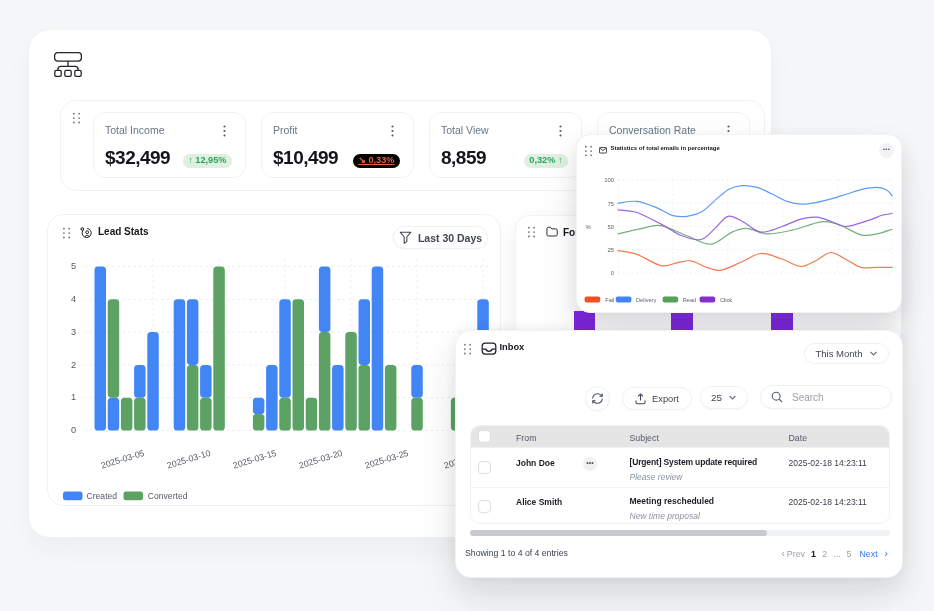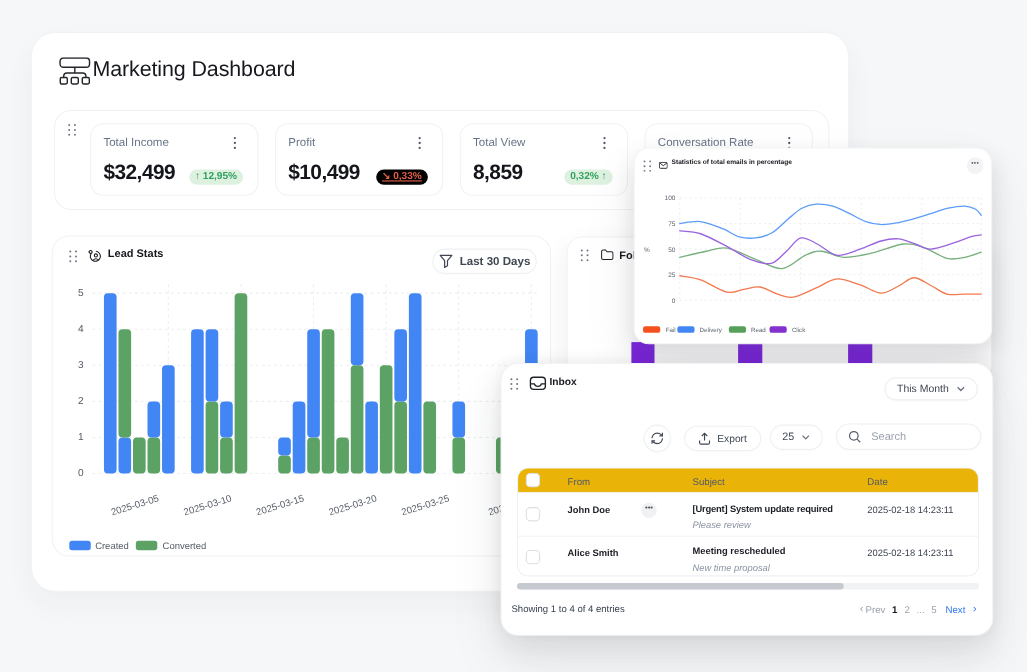--- a/index.html
+++ b/index.html
@@ -4,21 +4,21 @@
 * { margin:0; padding:0; box-sizing:border-box; }
 html,body { width:934px; height:611px; font-family:"Liberation Sans",sans-serif; }
 body { background:#f6f7f8; position:relative; overflow:hidden; }
 .abs { position:absolute; }
 .abs > svg { display:block; }
 .card { position:absolute; background:#fff; }
 .maincard { left:28px; top:29px; width:744px; height:509px; border-radius:22px;
   border:1px solid #f1f2f3; box-shadow:0 12px 26px rgba(45,50,62,0.045); }
 .h-title { position:absolute; left:55px; top:22px; font-size:19.5px; font-weight:400;
   letter-spacing:-0.1px; color:#16181d; }
-.statbox { position:absolute; left:20px; top:70px; width:705px; height:91px;
+.statbox { position:absolute; left:31px; top:70px; width:705px; height:91px;
   border:1px solid #f1f2f3; border-radius:16px; }
 .stat { position:absolute; top:11px; width:153px; height:66px; border:1px solid #f1f2f3; border-radius:12px; }
 .stat .lbl { position:absolute; left:11px; top:11px; font-size:10.5px; color:#687588; }
 .stat .kebab { position:absolute; right:19px; top:10px; }
 .stat .val { position:absolute; left:11px; top:33.5px; font-size:19px; font-weight:700; color:#14161b; letter-spacing:-0.5px; }
 .badge { position:absolute; right:13px; top:41px; height:13.5px; border-radius:7px;
   font-size:9.2px; font-weight:700; padding:0 5.5px; line-height:13.5px; }
 .badge.g { background:#def1e1; color:#31a05f; }
 .badge.r { background:#000000; color:#e66048;text-decoration:underline; }
 .leadcard { position:absolute; left:18px; top:184px; width:454px; height:292px;
@@ -27,40 +27,39 @@
   border:1px solid #eef0f2; border-radius:12px; background:#fff; color:#3f4753; box-shadow:0 1px 2px rgba(0,0,0,0.02); }
 .focard { left:515px; top:215px; width:387px; height:130px; border-radius:14px;
   border:1px solid #f1f2f3; box-shadow:0 10px 24px rgba(40,44,52,0.08); z-index:10; }
 .pbar { position:absolute; background:#7e27e0; z-index:11; }
 .emailcard { left:576px; top:134px; width:326px; height:179px; border-radius:14px;
   border:1px solid #f2f3f4; box-shadow:0 10px 20px rgba(45,50,62,0.13), 0 24px 48px rgba(45,50,62,0.08); z-index:20; }
 .inboxcard { left:455px; top:330px; width:448px; height:248px; border-radius:16px;
   border:1px solid #f2f3f4; box-shadow:0 -2px 10px rgba(45,50,62,0.05), 0 12px 26px rgba(45,50,62,0.10), 0 28px 52px rgba(45,50,62,0.07); z-index:30; }
 .tbl { position:absolute; left:14px; top:94px; width:420px; height:99px;
   border:1px solid #f0f1f3; border-radius:10px; font-size:8.5px; }
-.thead { position:absolute; left:0; top:0; width:100%; height:22px; background:#eab308;
+.thead { position:absolute; left:0; top:0; width:100%; height:22px; background:#e5e5e5;
   border-bottom:1px solid #f0f1f3; border-radius:9px 9px 0 0; color:#52596a; font-size:8.8px; }
 .cb { position:absolute; width:13px; height:13px; border:1px solid #dce0e5; border-radius:4px; background:#fff; }
 .mut { color:#8a93a3;font-style:italic; }
 .scroll { position:absolute; left:14px; top:199px; width:420px; height:6px; background:#f1f2f4; border-radius:3px; }
 .scroll .th { position:absolute; left:0; top:0; width:297px; height:6px; background:#c6cad0; border-radius:3px; }
 </style></head>
 <body>
 
 <div class="card maincard">
   <div class="abs" style="left:23.5px; top:21.5px;">
       <svg width="30" height="26" viewBox="0 0 30 26" fill="none" stroke="#23262b" stroke-width="1.3">
 <rect x="1.6" y="0.7" width="26.8" height="8.4" rx="3"></rect>
 <path d="M15 9.1 V13.9 M4.9 18.3 v-0.9 q0-3 3-3 h14.2 q3 0 3 3 v0.9"></path>
 <rect x="1.8" y="18.4" width="6.4" height="6" rx="1.3"></rect>
         <rect x="11.8" y="18.4" width="6.4" height="6" rx="1.3"></rect>
         <rect x="21.8" y="18.4" width="6.4" height="6" rx="1.3"></rect>
 </svg>
     </div>
-  <div class="h-title">Marketing Dashboard</div>
 
   <div class="statbox">
     <div class="abs" style="left:11px; top:10.5px;">
         <svg width="9" height="12" viewBox="0 0 9 12" fill="#6d7482">
           <rect x="1.0" y="0.8" width="1.8" height="1.8" rx="0.9"></rect>
           <rect x="1.0" y="5.2" width="1.8" height="1.8" rx="0.9"></rect>
           <rect x="1.0" y="9.6" width="1.8" height="1.8" rx="0.9"></rect>
           <rect x="6.2" y="0.8" width="1.8" height="1.8" rx="0.9"></rect>
           <rect x="6.2" y="5.2" width="1.8" height="1.8" rx="0.9"></rect>
           <rect x="6.2" y="9.6" width="1.8" height="1.8" rx="0.9"></rect>

